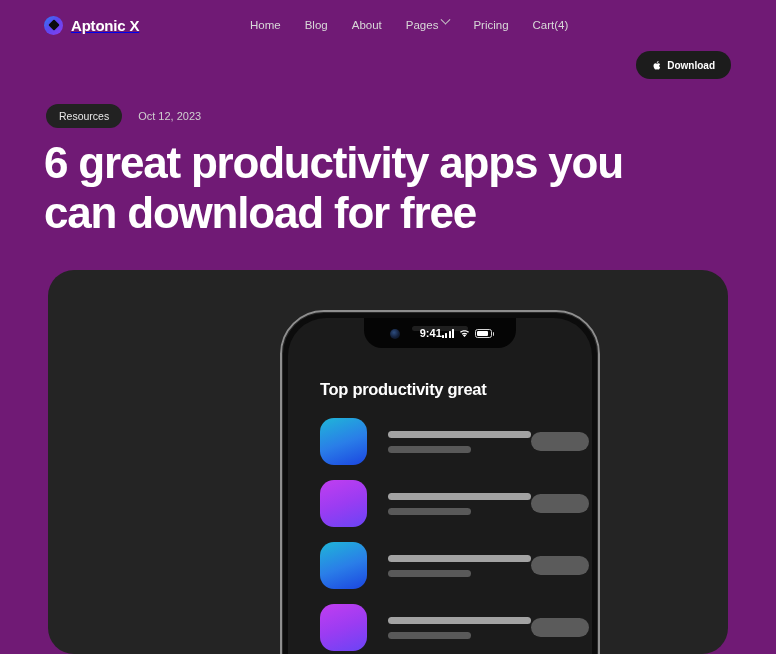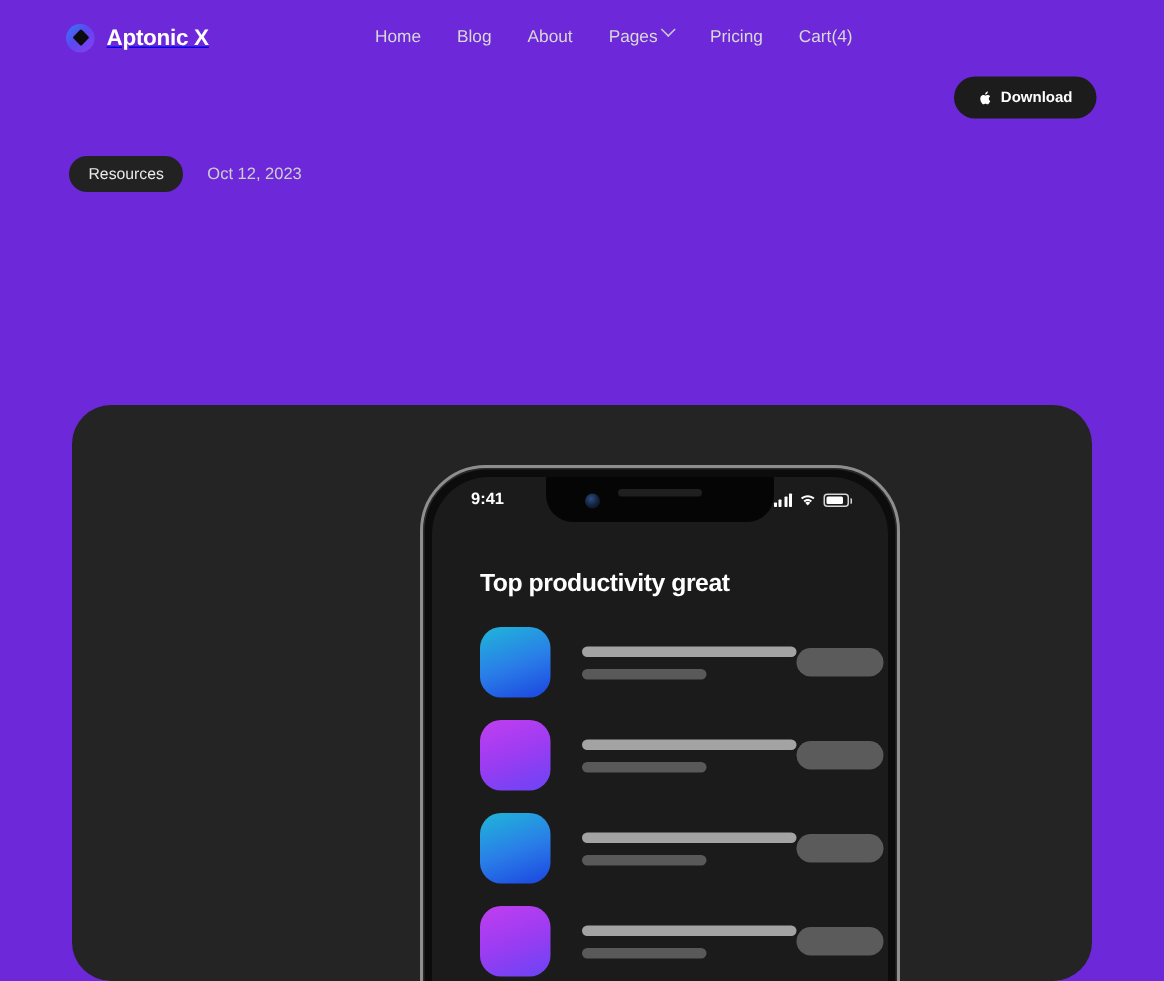--- a/index.html
+++ b/index.html
@@ -2,21 +2,21 @@
 <html><head>
 <meta charset="utf-8">
 <style>
   * { margin:0; padding:0; box-sizing:border-box; }
   html,body {
     width:776px; height:654px;
     background:#070707;
     font-family:"Liberation Sans", sans-serif;
     overflow:hidden;
   }
-  .page { position:relative; width:776px; height:654px; background:#6d28d9; }
+  .page { position:relative; width:776px; height:654px; background:#701a75; }
 
   
   .header {
     position:absolute; top:0; left:0; width:776px; height:50px;
     display:flex; align-items:center;
   }
   .brand { position:absolute; left:44px; display:flex; align-items:center; gap:8px; }
   .logo-mark {
     width:19px; height:19px; border-radius:50%;
     background:linear-gradient(135deg,#2f7df6 0%,#5b47f0 45%,#8b3df0 100%);
@@ -92,22 +92,22 @@
     width:10px; height:10px; border-radius:50%;
     background:radial-gradient(circle at 40% 35%, #2d4d80 0%, #13203a 55%, #080d16 100%);
   }
   .side-btn { position:absolute; background:#9a9a9a; border-radius:1px; z-index:6; }
   .btn-silence { left:-3px; top:86px; width:3px; height:17px; }
   .btn-vol-up  { left:-3px; top:122px; width:3px; height:32px; }
   .btn-vol-dn  { left:-3px; top:164px; width:3px; height:32px; }
   .btn-power   { right:-3px; top:138px; width:3px; height:50px; }
 
   .statusbar {
-    position:absolute; left:0; top:0; width:100%; height:30px;
-    display:flex; align-items:center; justify-content:space-between;
+    position:absolute; left:16px; top:0; width:100%; height:30px;
+    display:flex; align-items:center; justify-content:center;
     padding:0 26px; z-index:6;
   }
   .sb-time { color:#ffffff; font-size:11px; font-weight:bold; }
   .sb-icons { display:flex; align-items:flex-end; gap:5px; }
   .signal { display:flex; align-items:flex-end; gap:1.5px; height:9px; }
   .signal i { display:block; width:2px; background:#ffffff; border-radius:0.5px; }
   .signal i:nth-child(1){height:3px;} .signal i:nth-child(2){height:5px;}
   .signal i:nth-child(3){height:7px;} .signal i:nth-child(4){height:9px;}
   .wifi-ico { width:11px; height:9px; fill:#ffffff; }
   .battery { width:17px; height:9px; border:1px solid #d5d5d5; border-radius:2.5px;
@@ -174,20 +174,21 @@
       </svg>
       <span>Download</span>
     </button>
   </div>
 
   <div class="meta">
     <span class="badge">Resources</span>
     <span class="date">Oct 12, 2023</span>
   </div>
 
+  <h1 class="headline">6 great productivity apps you can download for free</h1>
 
   <div class="hero-card">
 
     <div class="phone">
 
       <span class="side-btn btn-silence"></span>
       <span class="side-btn btn-vol-up"></span>
       <span class="side-btn btn-vol-dn"></span>
       <span class="side-btn btn-power"></span>
 

